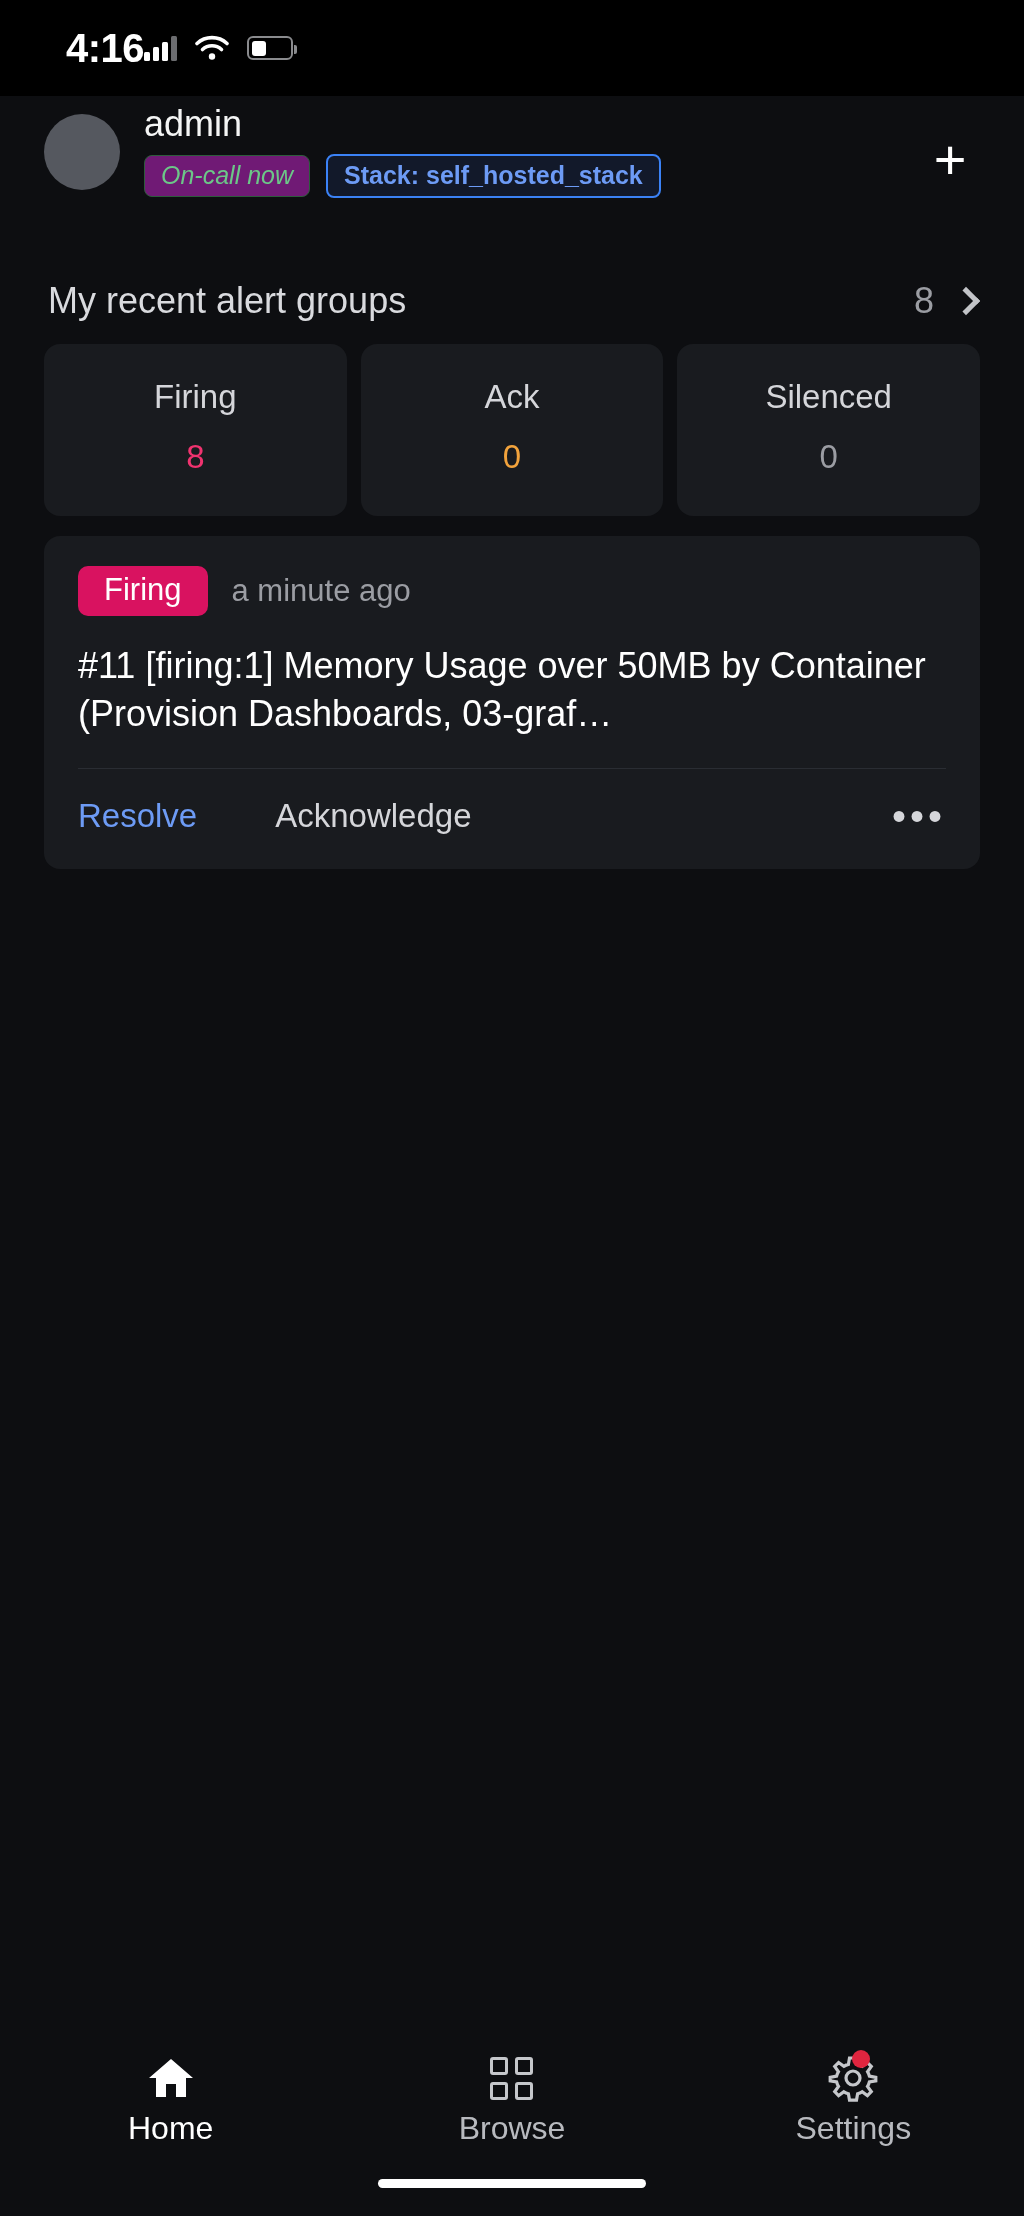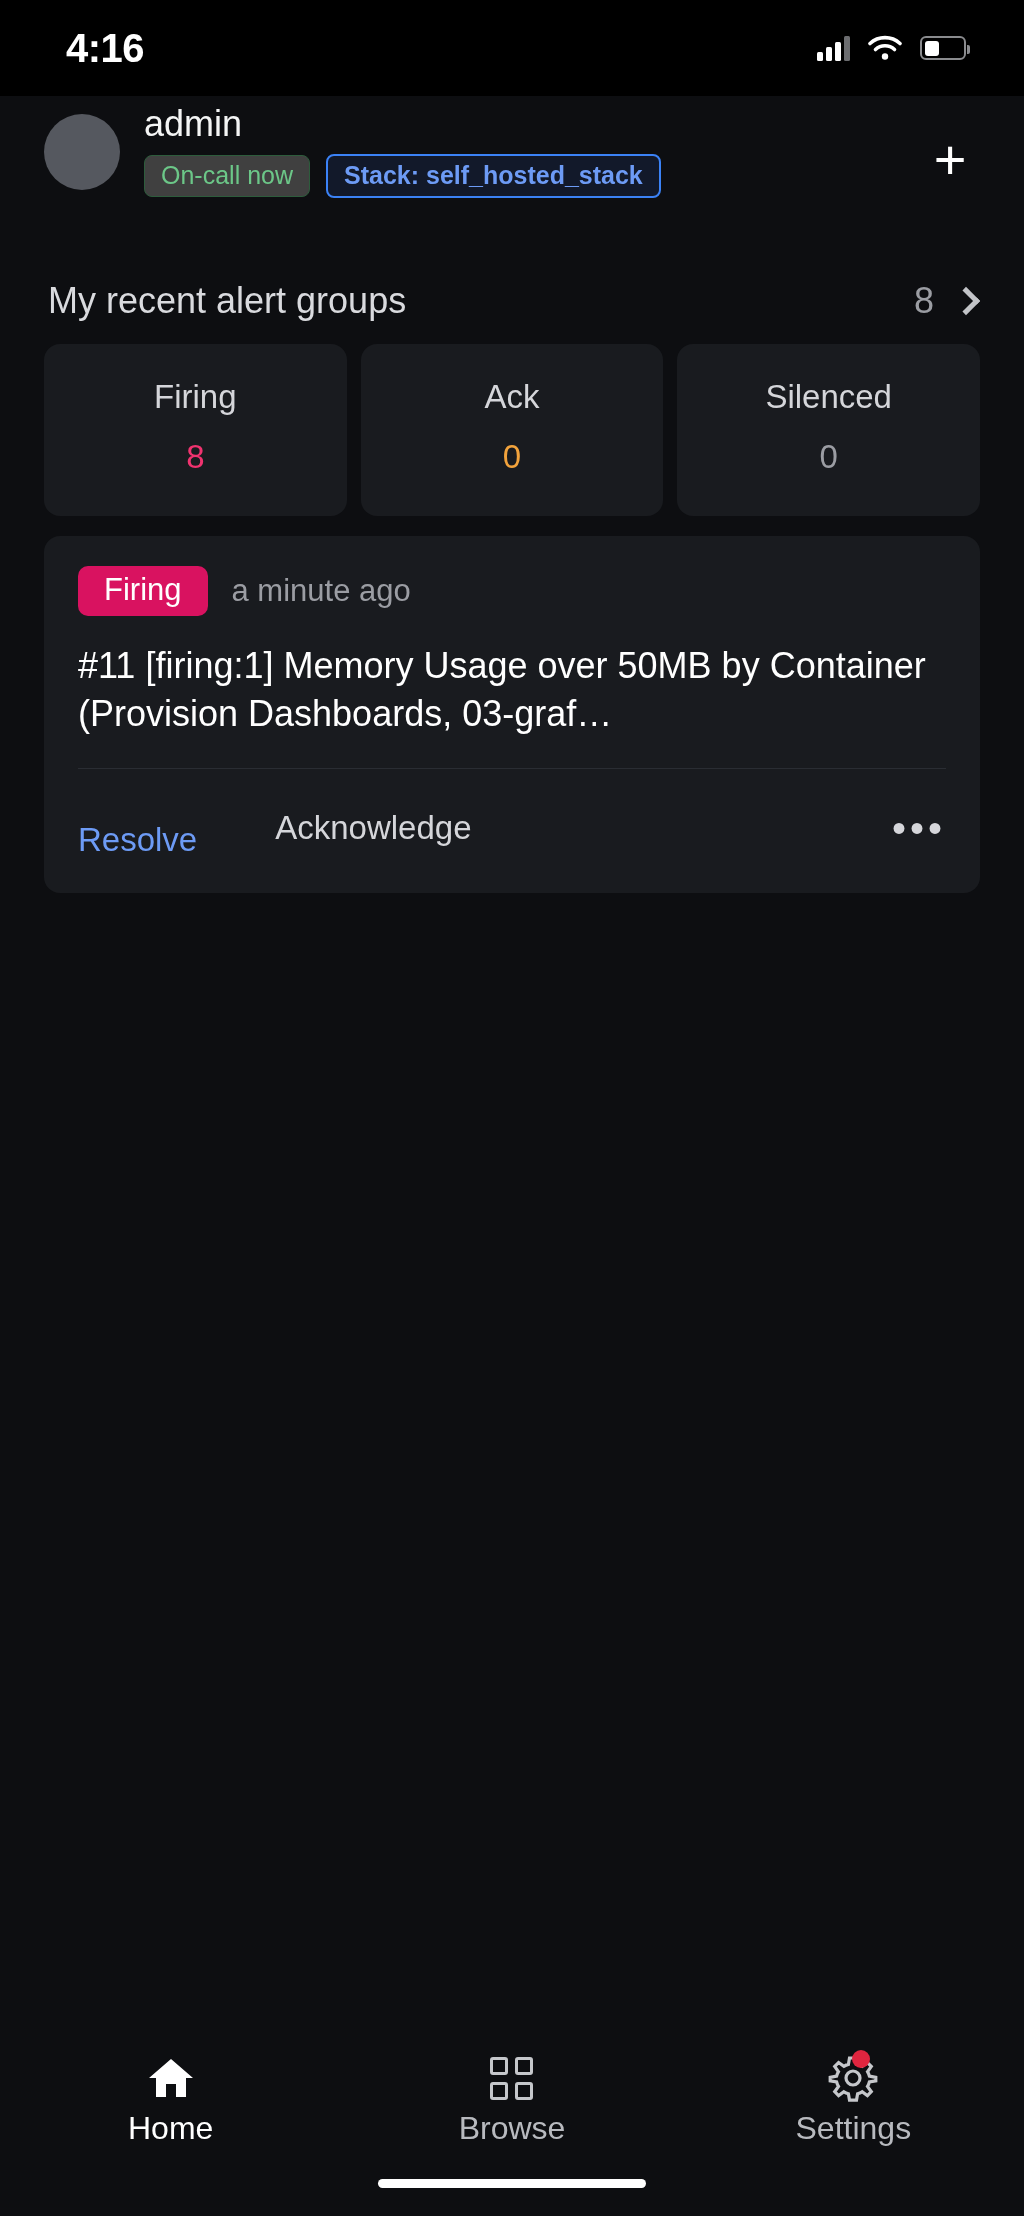--- a/index.html
+++ b/index.html
@@ -9,21 +9,21 @@
     font-family:"Liberation Sans", sans-serif;
     color:#fff;
     overflow:hidden;
     position:relative;
   }
   .phone { position:absolute; inset:0; background:#0d0e11; display:flex; flex-direction:column; }
 
   
   .statusbar {
     height:96px; flex:0 0 96px;
-    display:flex; align-items:center; justify-content:space-between;
+    display:flex; align-items:center; justify-content:flex-start;
     padding:0 58px 0 66px;
     background:#000;
   }
   .sb-time { font-size:40px; font-weight:700; letter-spacing:-0.5px; color:#fff; }
   .sb-right { display:flex; align-items:center; gap:18px; }
   .cell-bars { display:flex; align-items:flex-end; gap:3px; height:26px; }
   .cell-bars i { width:6px; background:#fff; border-radius:1.5px; display:block; }
   .cell-bars i:nth-child(1){height:9px;}
   .cell-bars i:nth-child(2){height:14px;}
   .cell-bars i:nth-child(3){height:19px;}
@@ -48,21 +48,21 @@
     width:76px; height:76px; border-radius:50%;
     background:#55585f; flex:0 0 76px; margin-top:10px;
   }
   .user-meta { margin-left:24px; display:flex; flex-direction:column; gap:10px; }
   .username { font-size:36px; color:#f4f5f5; line-height:1.1; }
   .badges { display:flex; gap:16px; align-items:center; }
   .badge {
     font-size:25px; padding:5px 16px 7px; border-radius:8px;
     line-height:1.15; white-space:nowrap;
   }
-  .badge-oncall { color:#6cc788; background:#404040; border:1.5px solid #2d5c3c; }
+  .badge-oncall { color:#6cc788; background:#701a75; border:1.5px solid #2d5c3c;font-style:italic; }
   .badge-stack  { color:#6d9bf5; background:#12192a; border:2px solid #3b82f6; font-weight:700; }
   .plus-btn {
     position:absolute; right:44px; top:34px;
     width:60px; height:60px; display:flex; align-items:center; justify-content:center;
     font-size:56px; font-weight:300; color:#fff; line-height:1;
   }
 
   
   .section-head {
     display:flex; align-items:flex-end; justify-content:space-between;
@@ -98,21 +98,21 @@
   .alert-time { font-size:31px; color:#9b9da3; }
   .alert-title {
     padding:26px 34px 30px 34px; font-size:36px; line-height:1.33;
     color:#fff;
   }
   .alert-divider { height:1.5px; background:#2a2d33; margin:0 34px; }
   .alert-actions {
     display:flex; align-items:center; padding:28px 34px 34px 34px; position:relative;
   }
   .act { font-size:33px; }
-  .act-resolve { color:#6d9bf5;margin-top:24px; }
+  .act-resolve { color:#6d9bf5; }
   .act-ack { color:#d5d6da; margin-left:78px; }
   .dots { margin-left:auto; font-size:40px; color:#d5d6da; letter-spacing:4px; line-height:0.6; }
 
   
   .spacer { flex:1; }
   .tabbar {
     display:flex; align-items:flex-start; justify-content:space-around;
     padding:26px 0 0 0; height:190px; flex:0 0 190px;
   }
   .tab { display:flex; flex-direction:column; align-items:center; gap:6px; width:240px; position:relative; }

